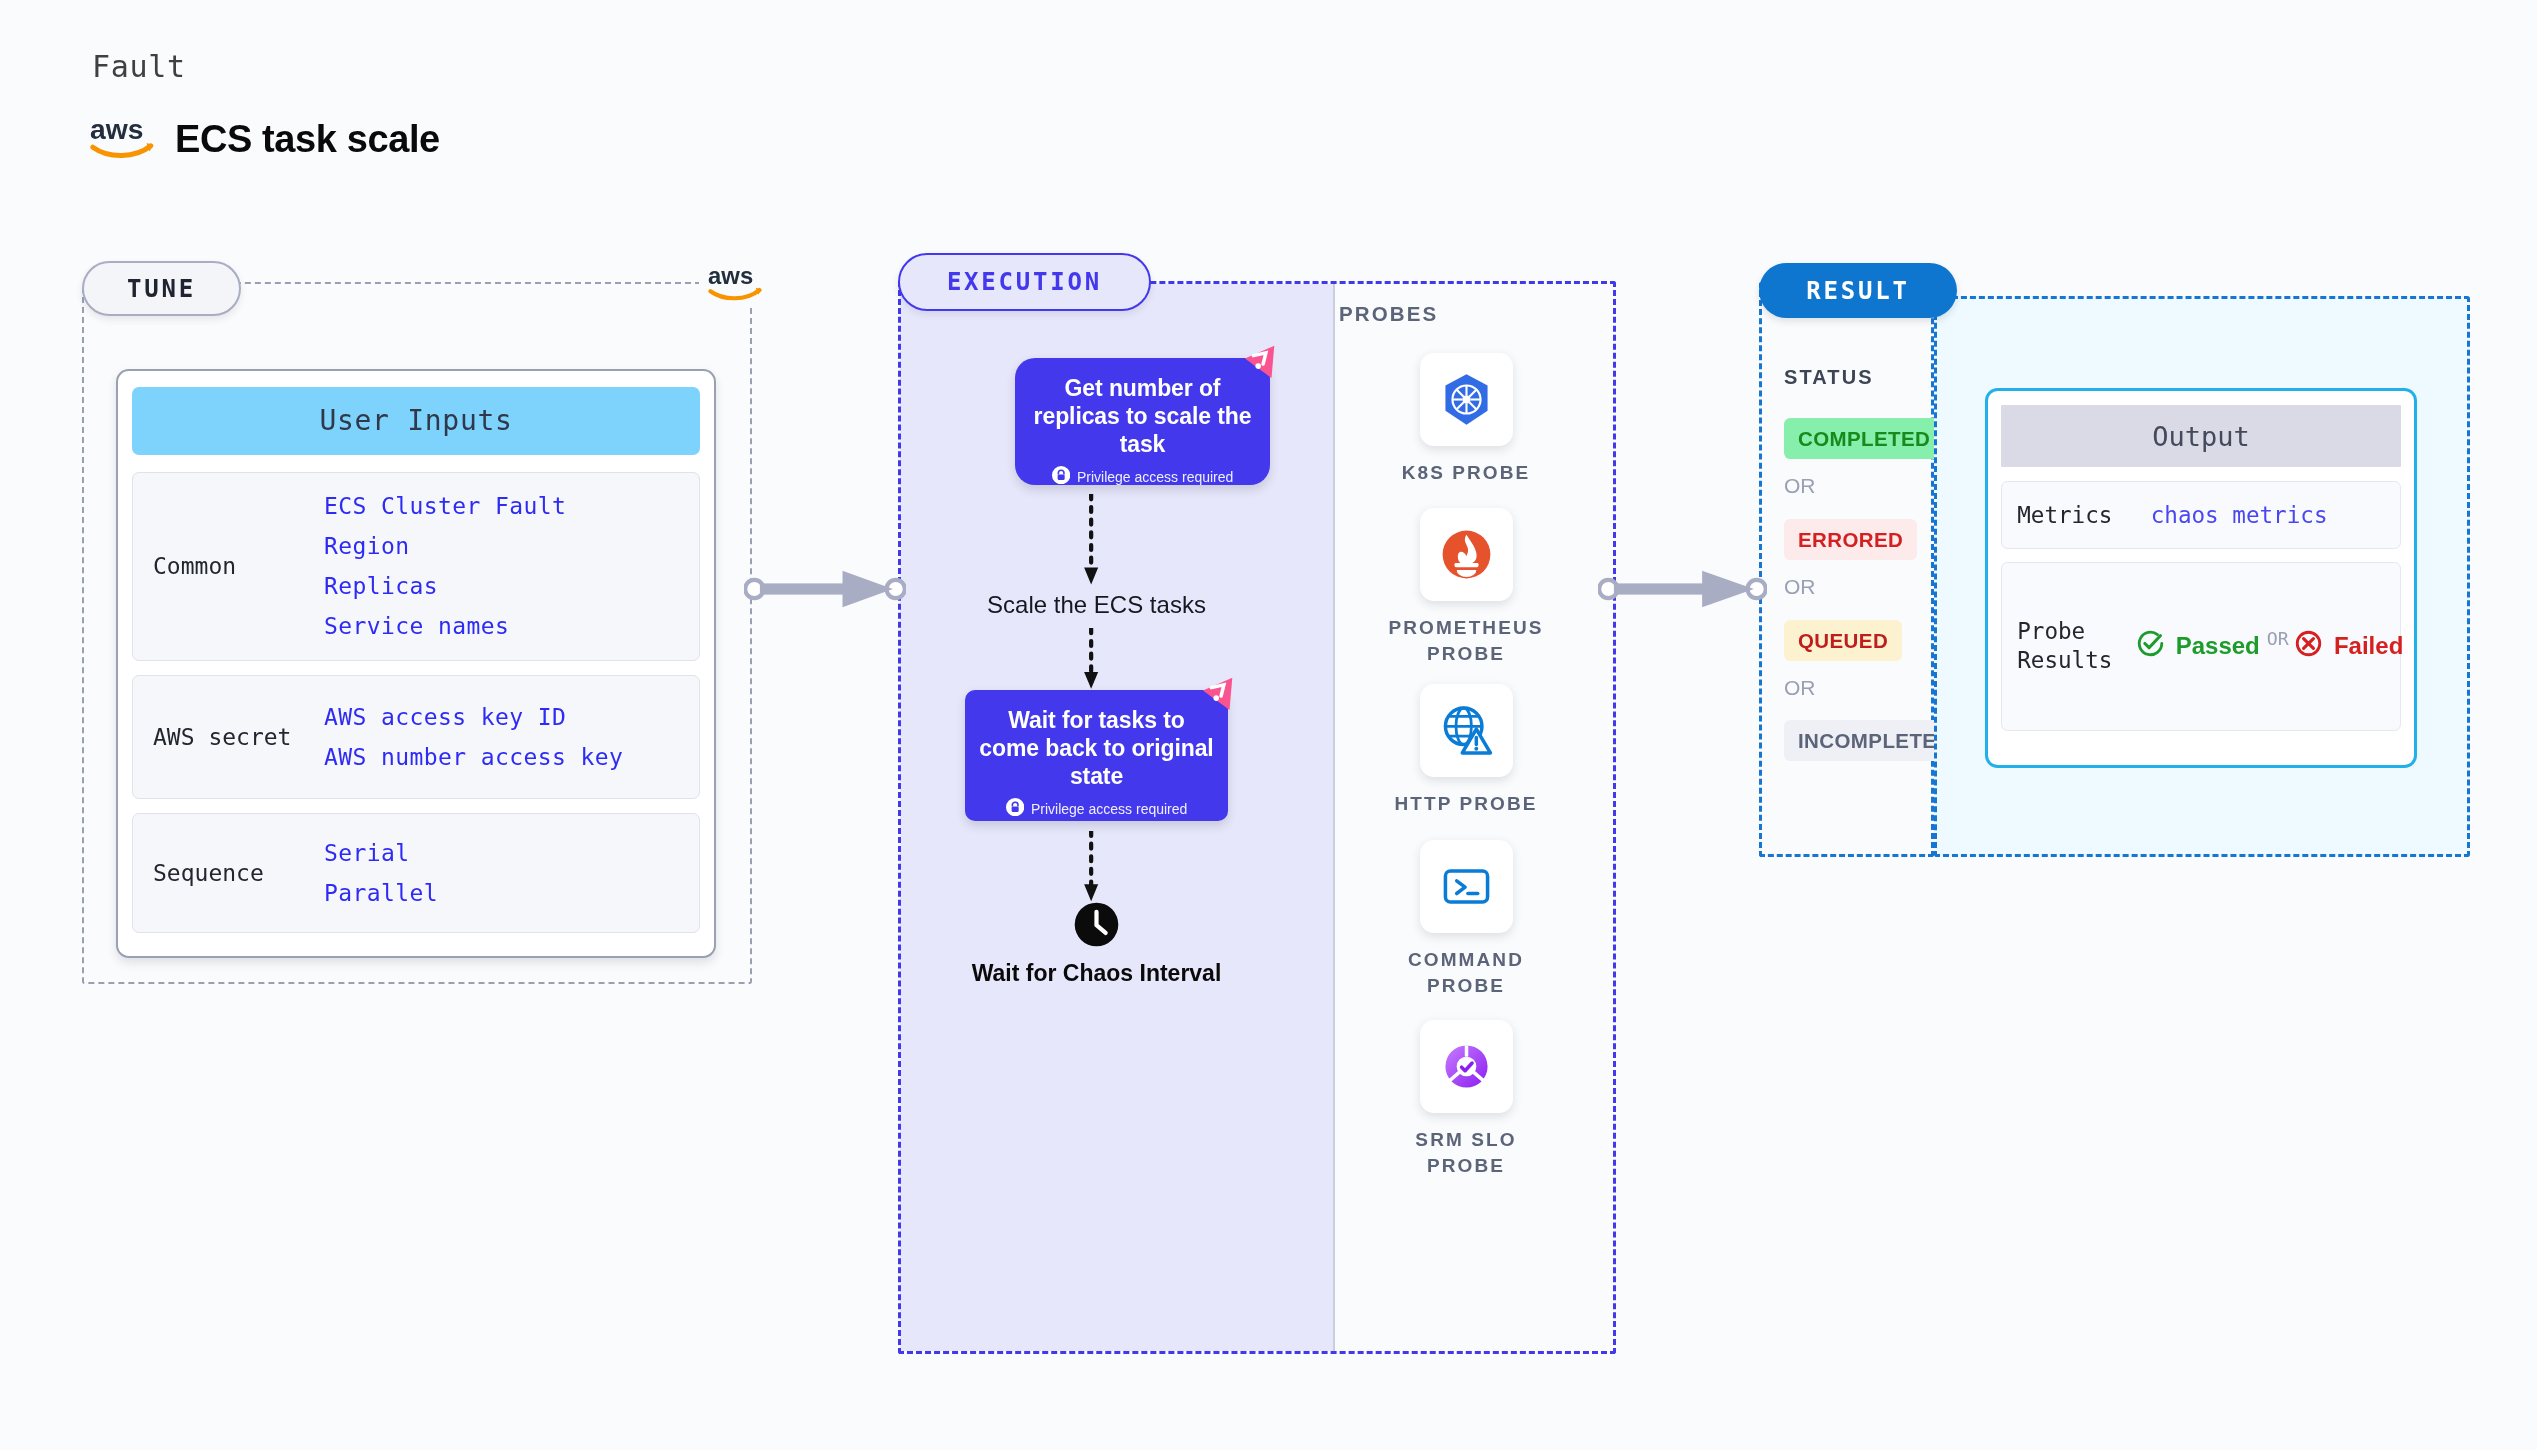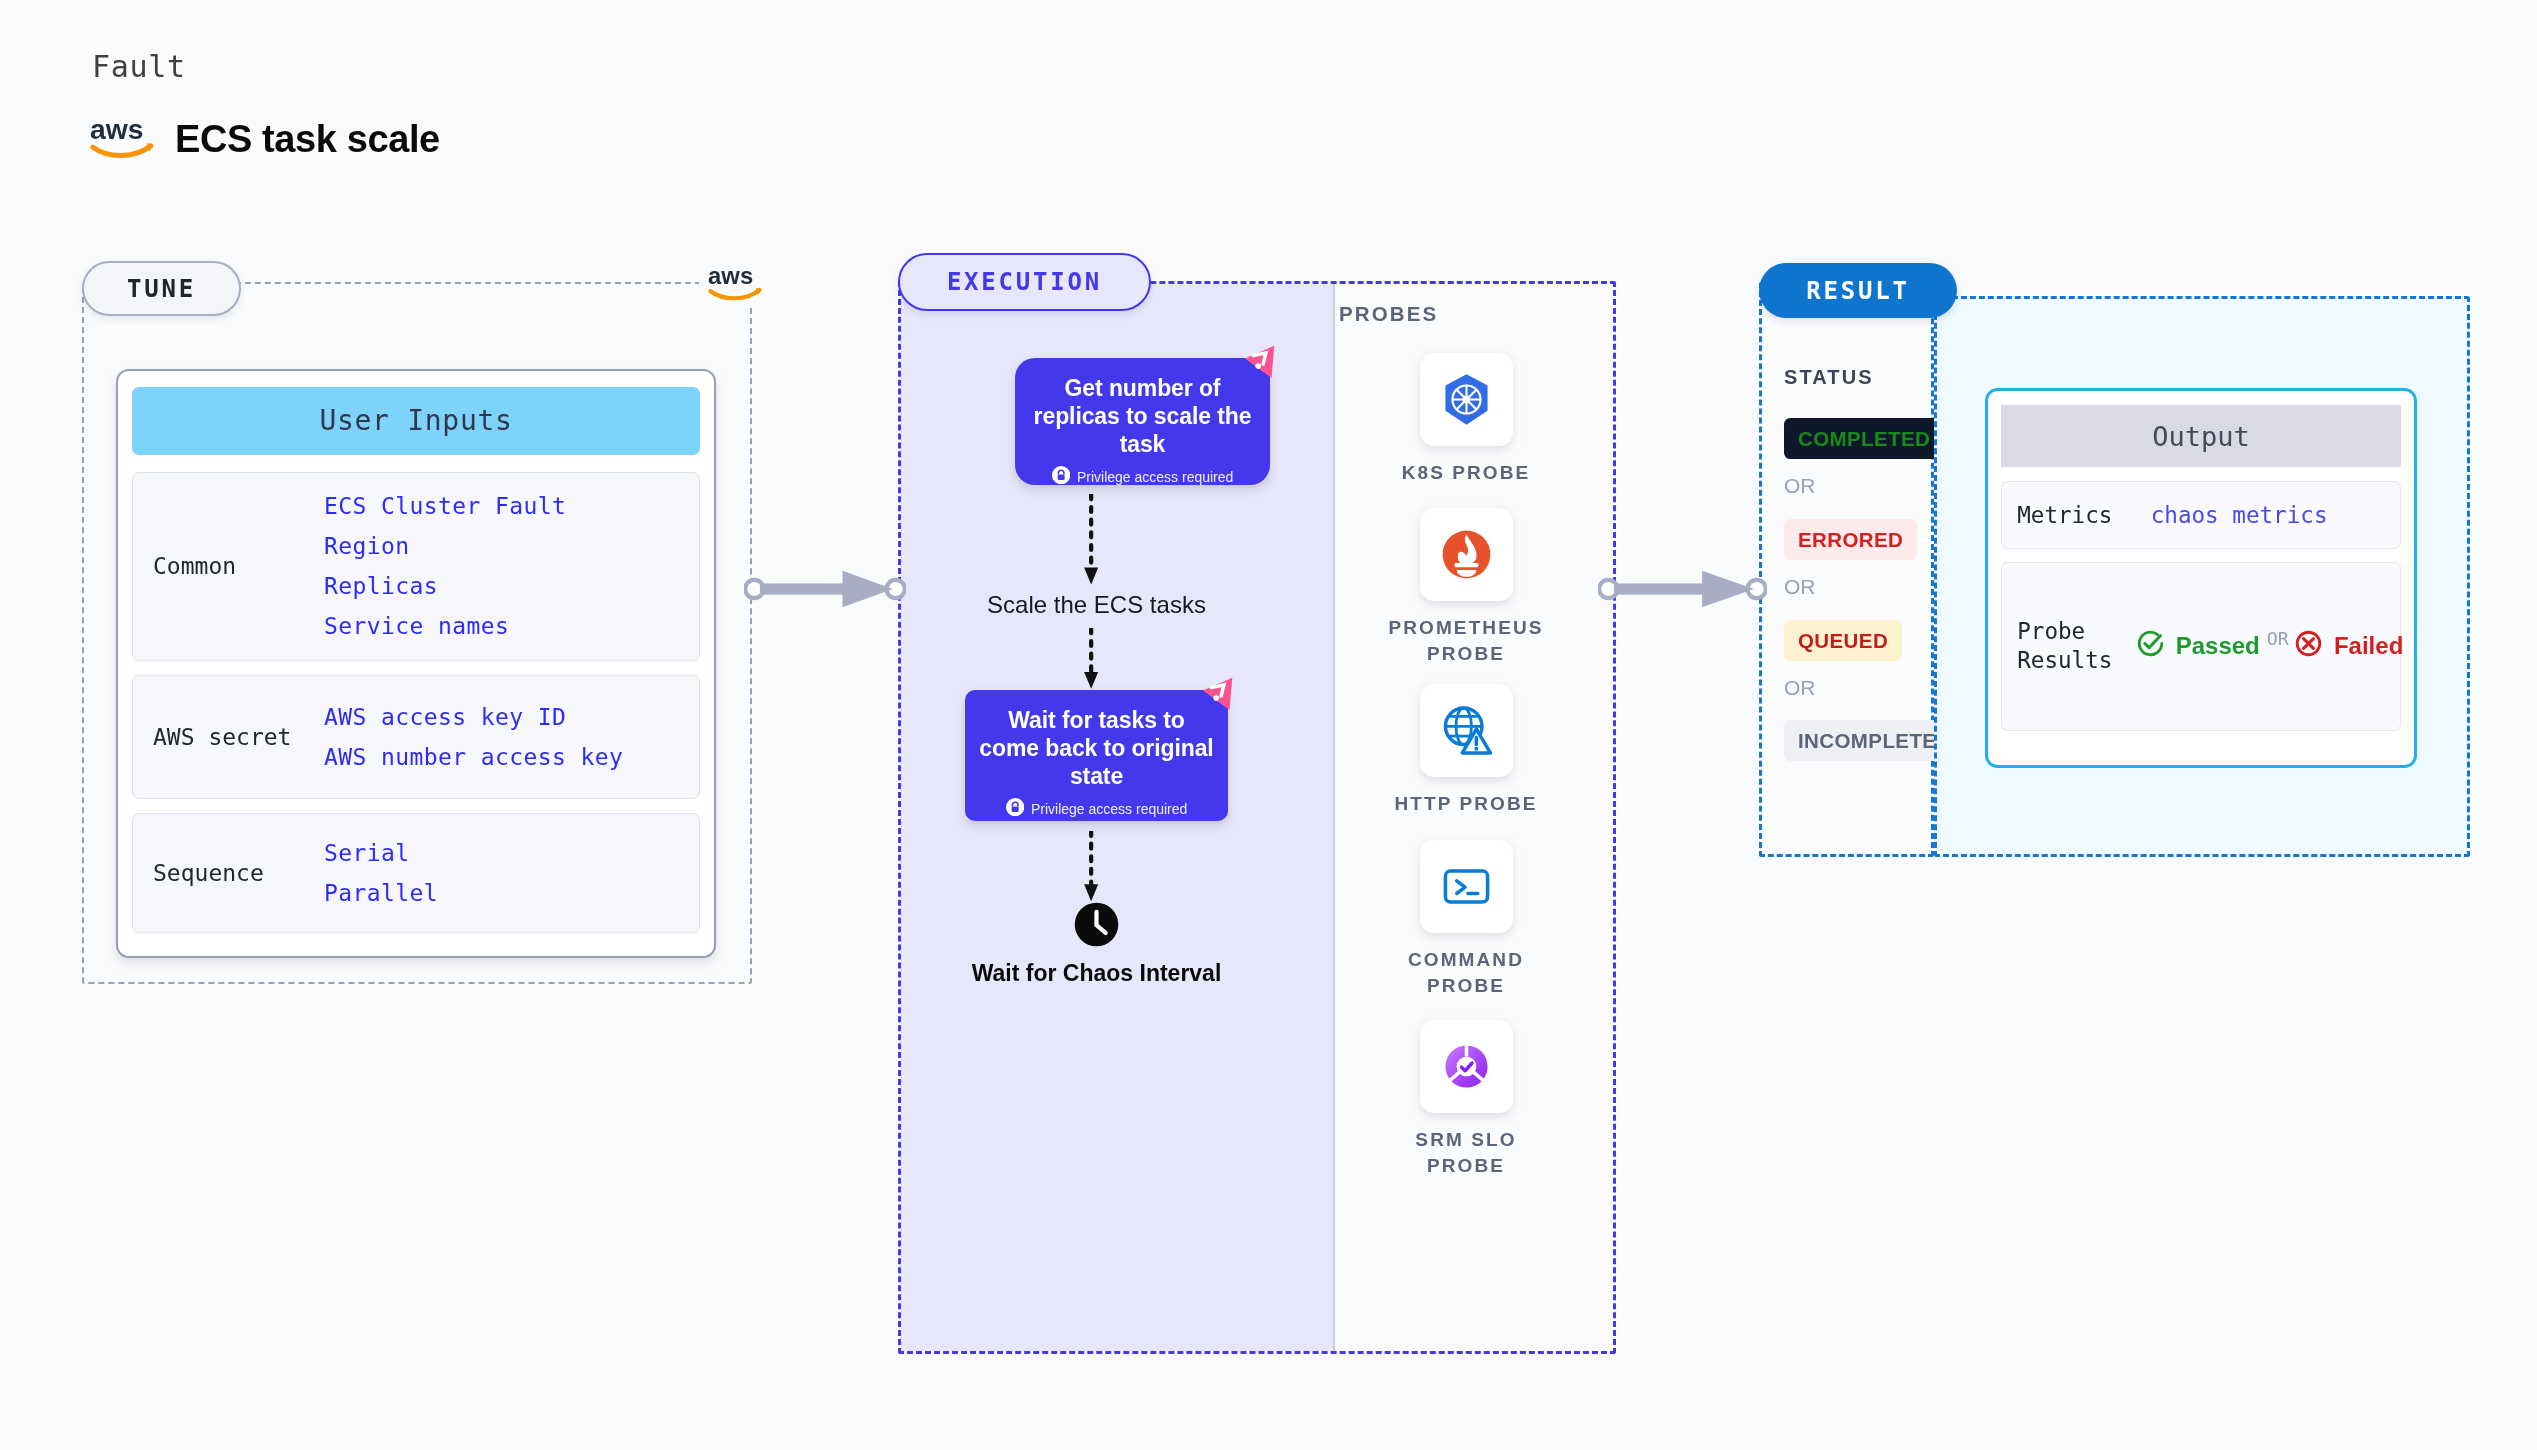--- a/index.html
+++ b/index.html
@@ -172,21 +172,21 @@
   
   .status-title {
     position: absolute; left: 1784px; top: 366px;
     font-size: 20px; font-weight: 700; color: #3d4455; letter-spacing: 2.1px;
   }
   .status-badge {
     position: absolute; display: inline-flex; align-items: center;
     height: 41px; padding: 0 14px; border-radius: 6.4px;
     font-size: 20.5px; font-weight: 700; letter-spacing: 0.4px;
   }
-  .sb-completed { left: 1784px; top: 418px; background: #0f172a; color: #168b1b; }
+  .sb-completed { left: 1784px; top: 418px; background: #86efac; color: #168b1b; }
   .sb-errored   { left: 1784px; top: 519px; background: #fdeaea; color: #d32020; }
   .sb-queued    { left: 1784px; top: 620px; background: #fdf2cf; color: #c01d1d; }
   .sb-incomplete{ left: 1784px; top: 720px; background: #eff0f5; color: #5b6479; }
   .or-text {
     position: absolute; left: 1784px; font-size: 21px; color: #9aa0b4;
   }
   .or-1 { top: 474px; } .or-2 { top: 575px; } .or-3 { top: 676px; }
 
   
   .output-card {

